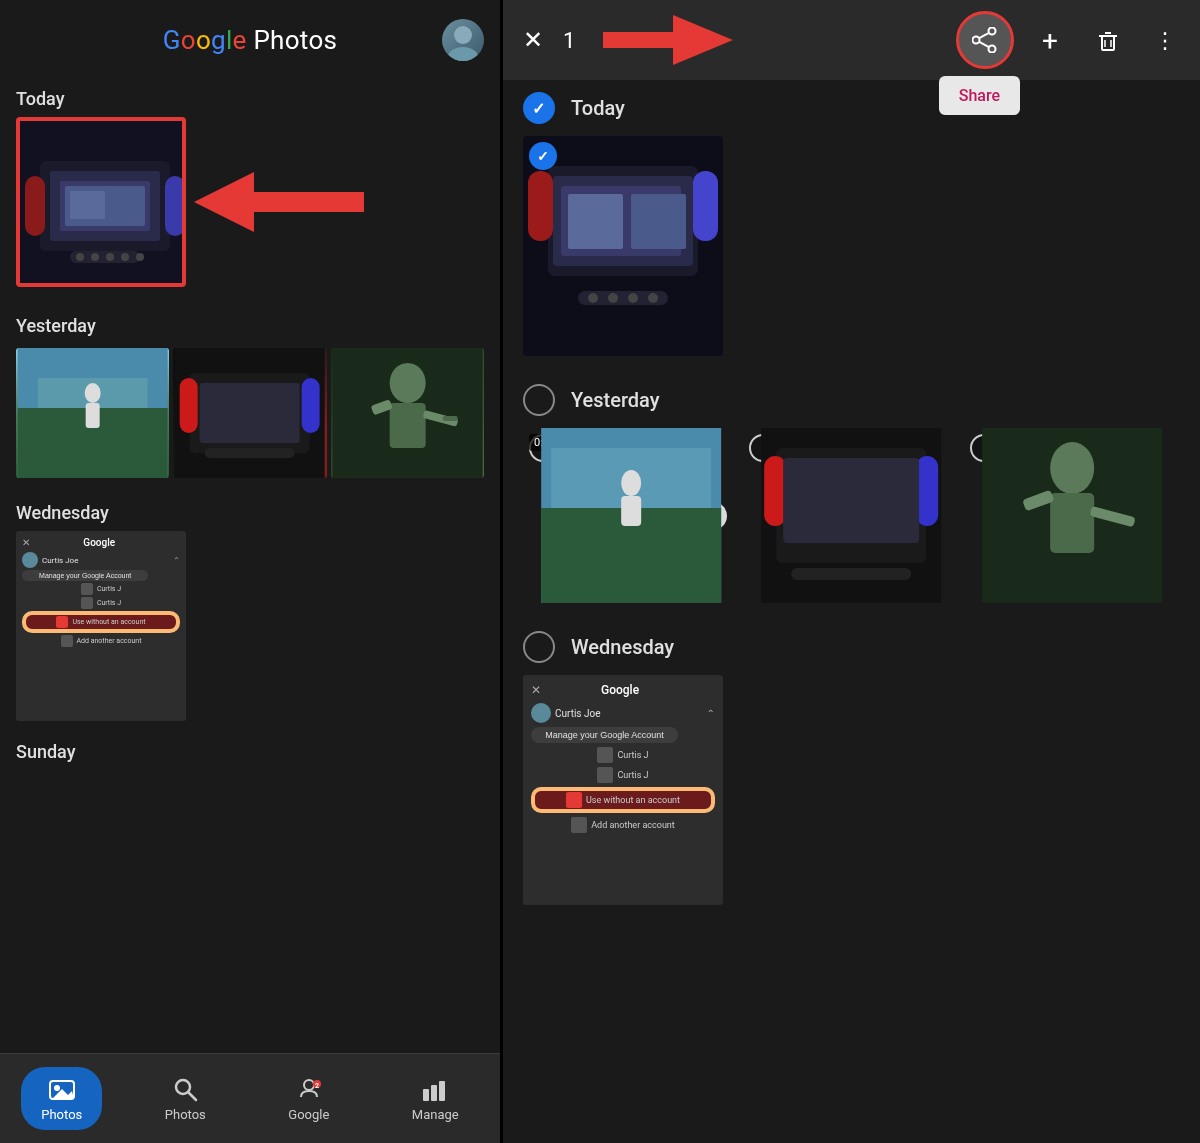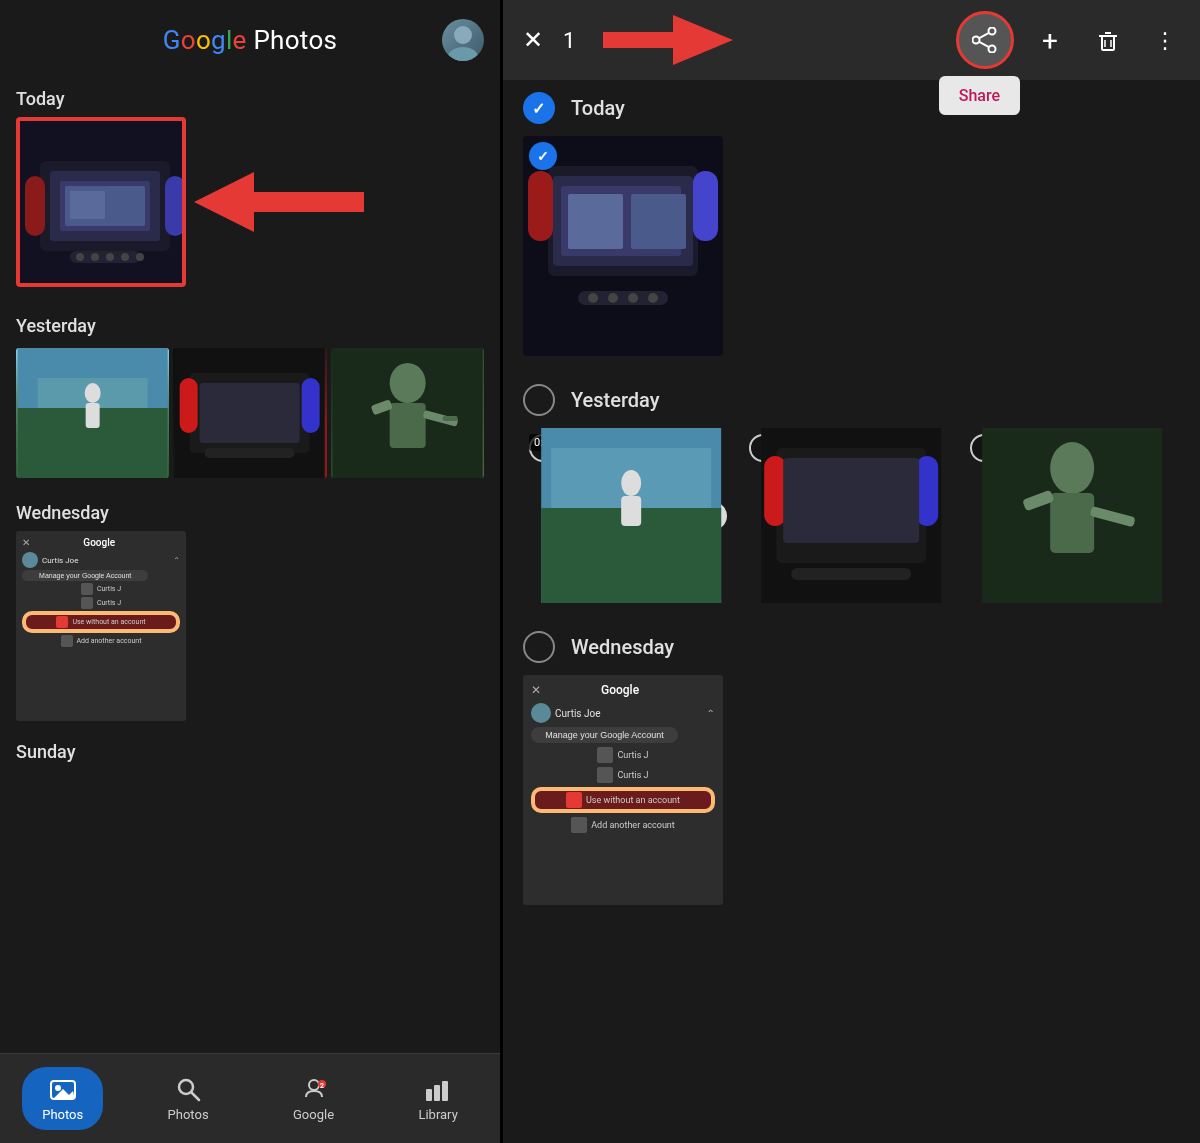--- a/index.html
+++ b/index.html
@@ -648,21 +648,21 @@
       <span class="nav-label" style="color:#ccc;">Google</span>
     </div>
     <div class="nav-item">
       <div class="nav-icon">
         <svg width="28" height="28" viewBox="0 0 28 28">
           <rect x="2" y="14" width="6" height="12" rx="1" fill="#ccc"></rect>
           <rect x="10" y="10" width="6" height="16" rx="1" fill="#ccc"></rect>
           <rect x="18" y="6" width="6" height="20" rx="1" fill="#ccc"></rect>
         </svg>
       </div>
-      <span class="nav-label" style="color:#ccc;">Library</span>
+      <span class="nav-label" style="color:#ccc;">Manage</span>
     </div>
   </div>
 </div>
 
 <div class="divider"></div>
 
 <div class="right-panel">
 
   <div class="right-header">
     <span class="header-close">✕</span>

